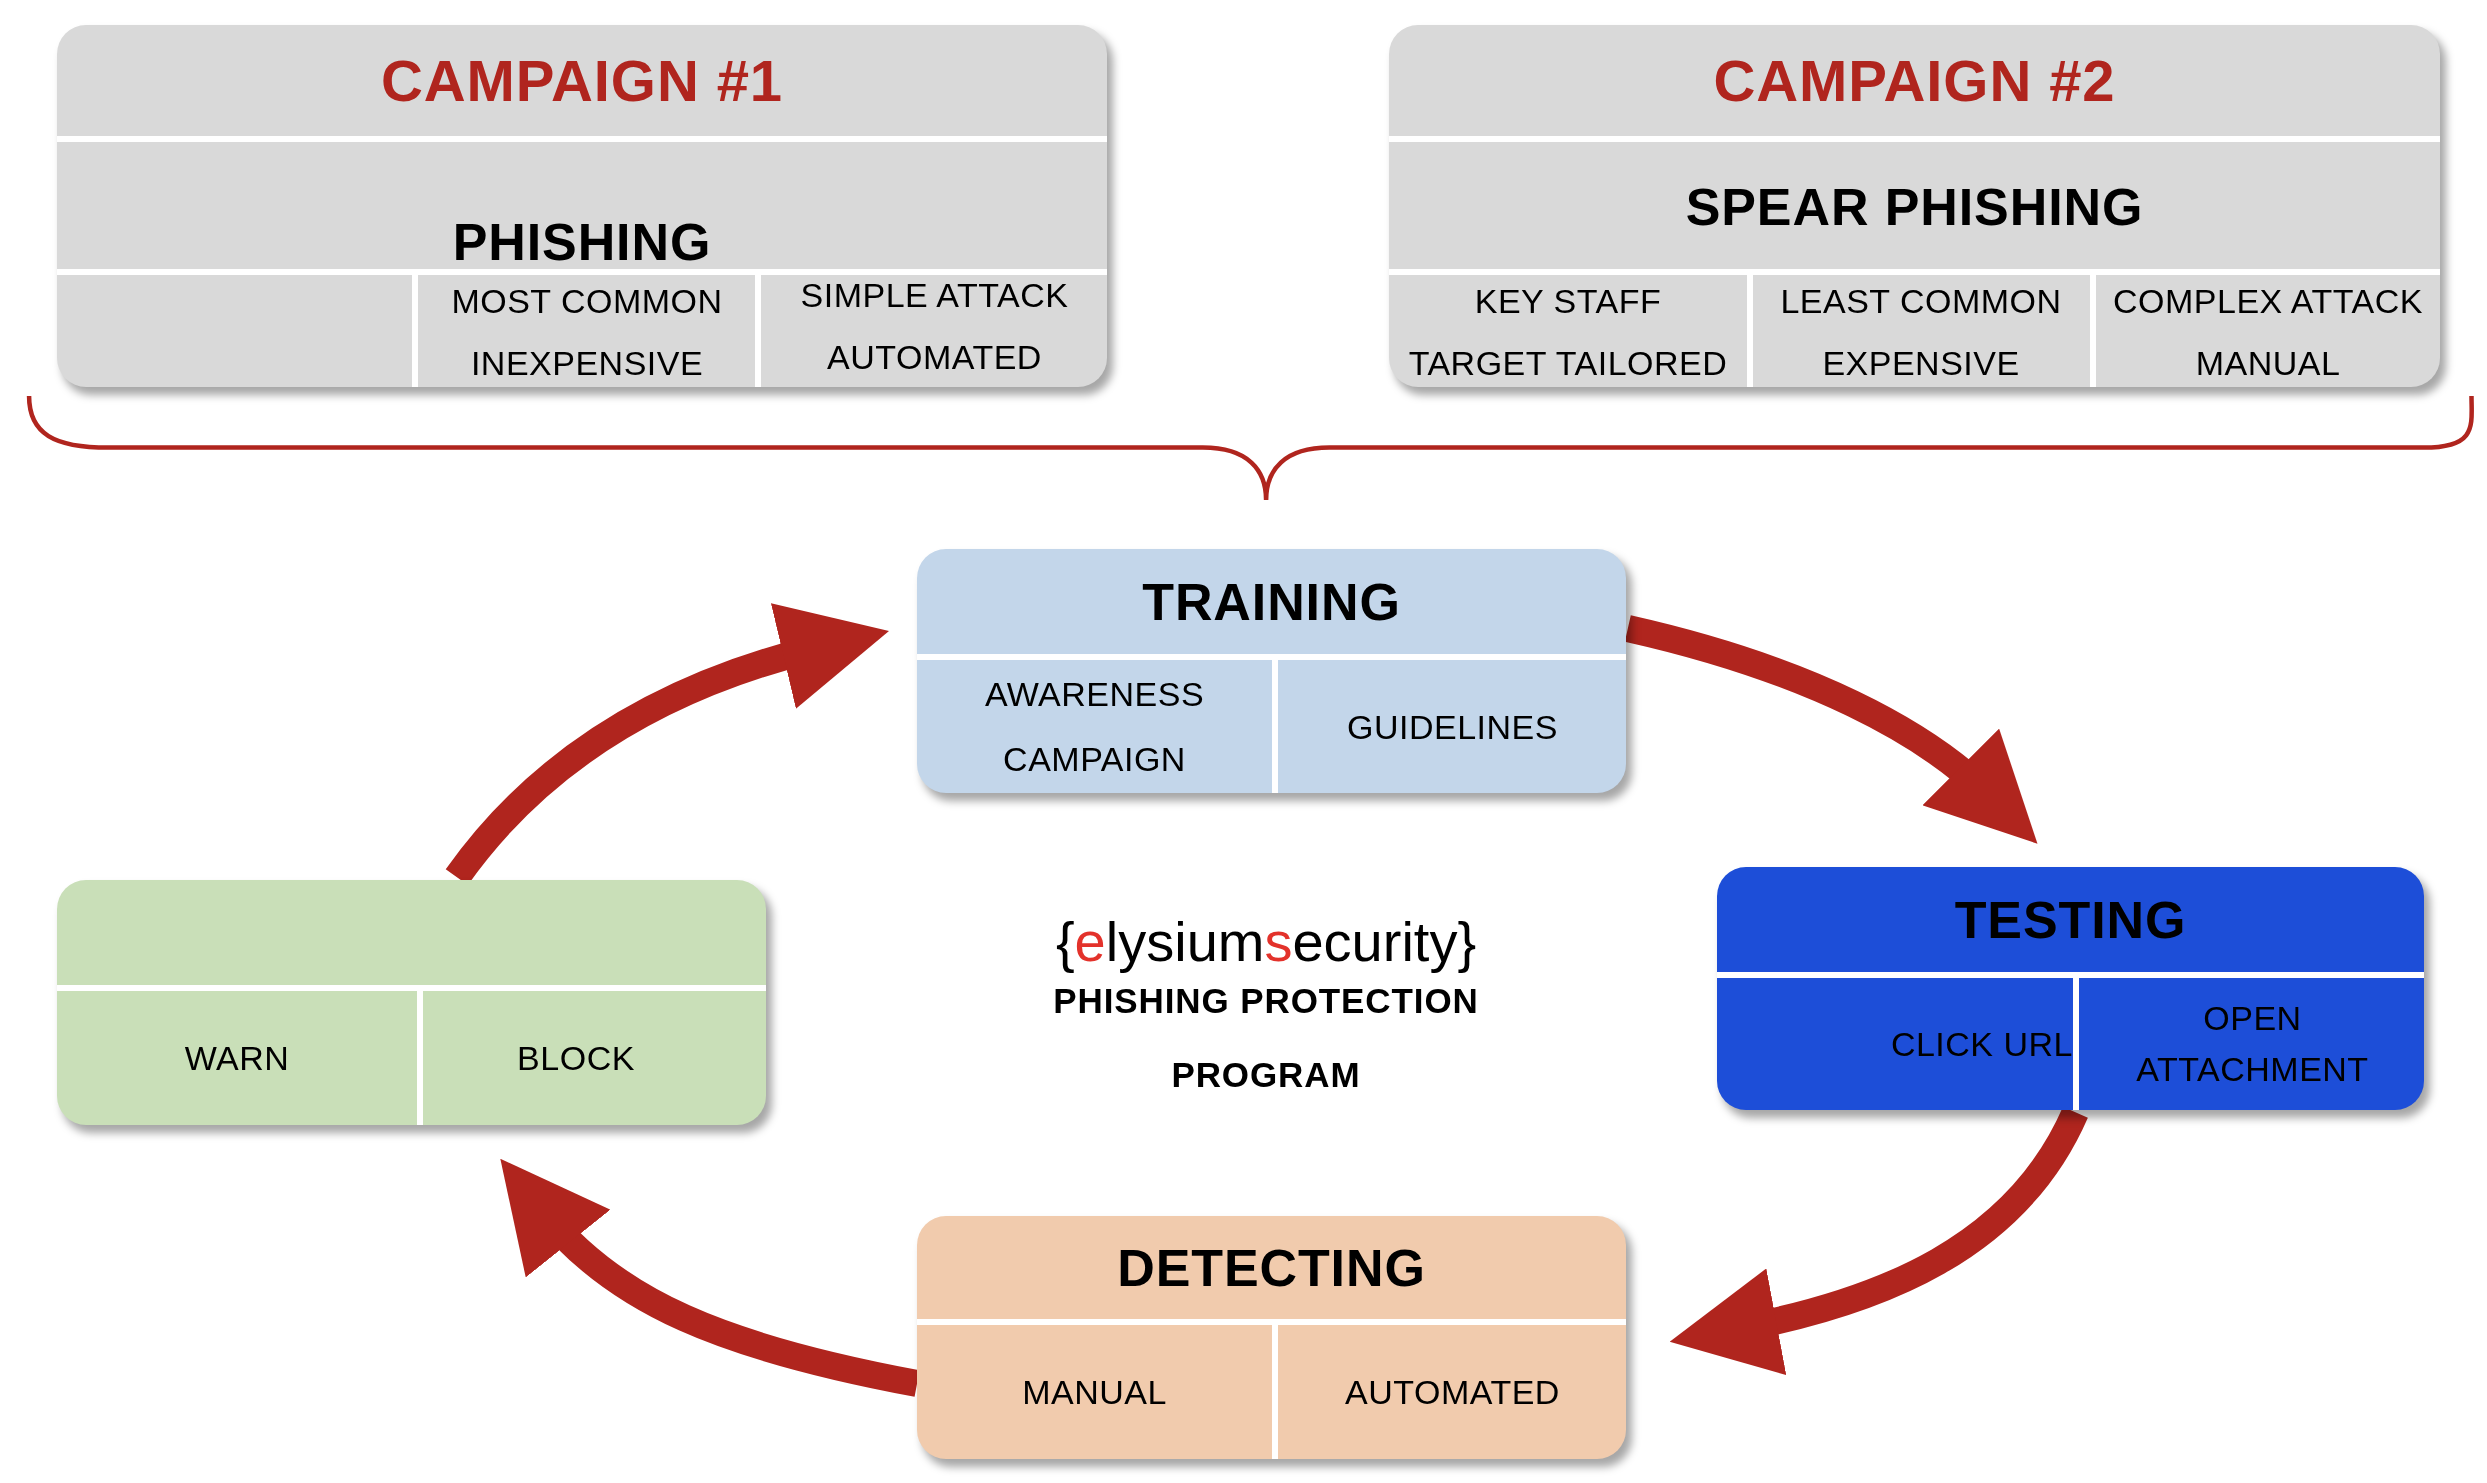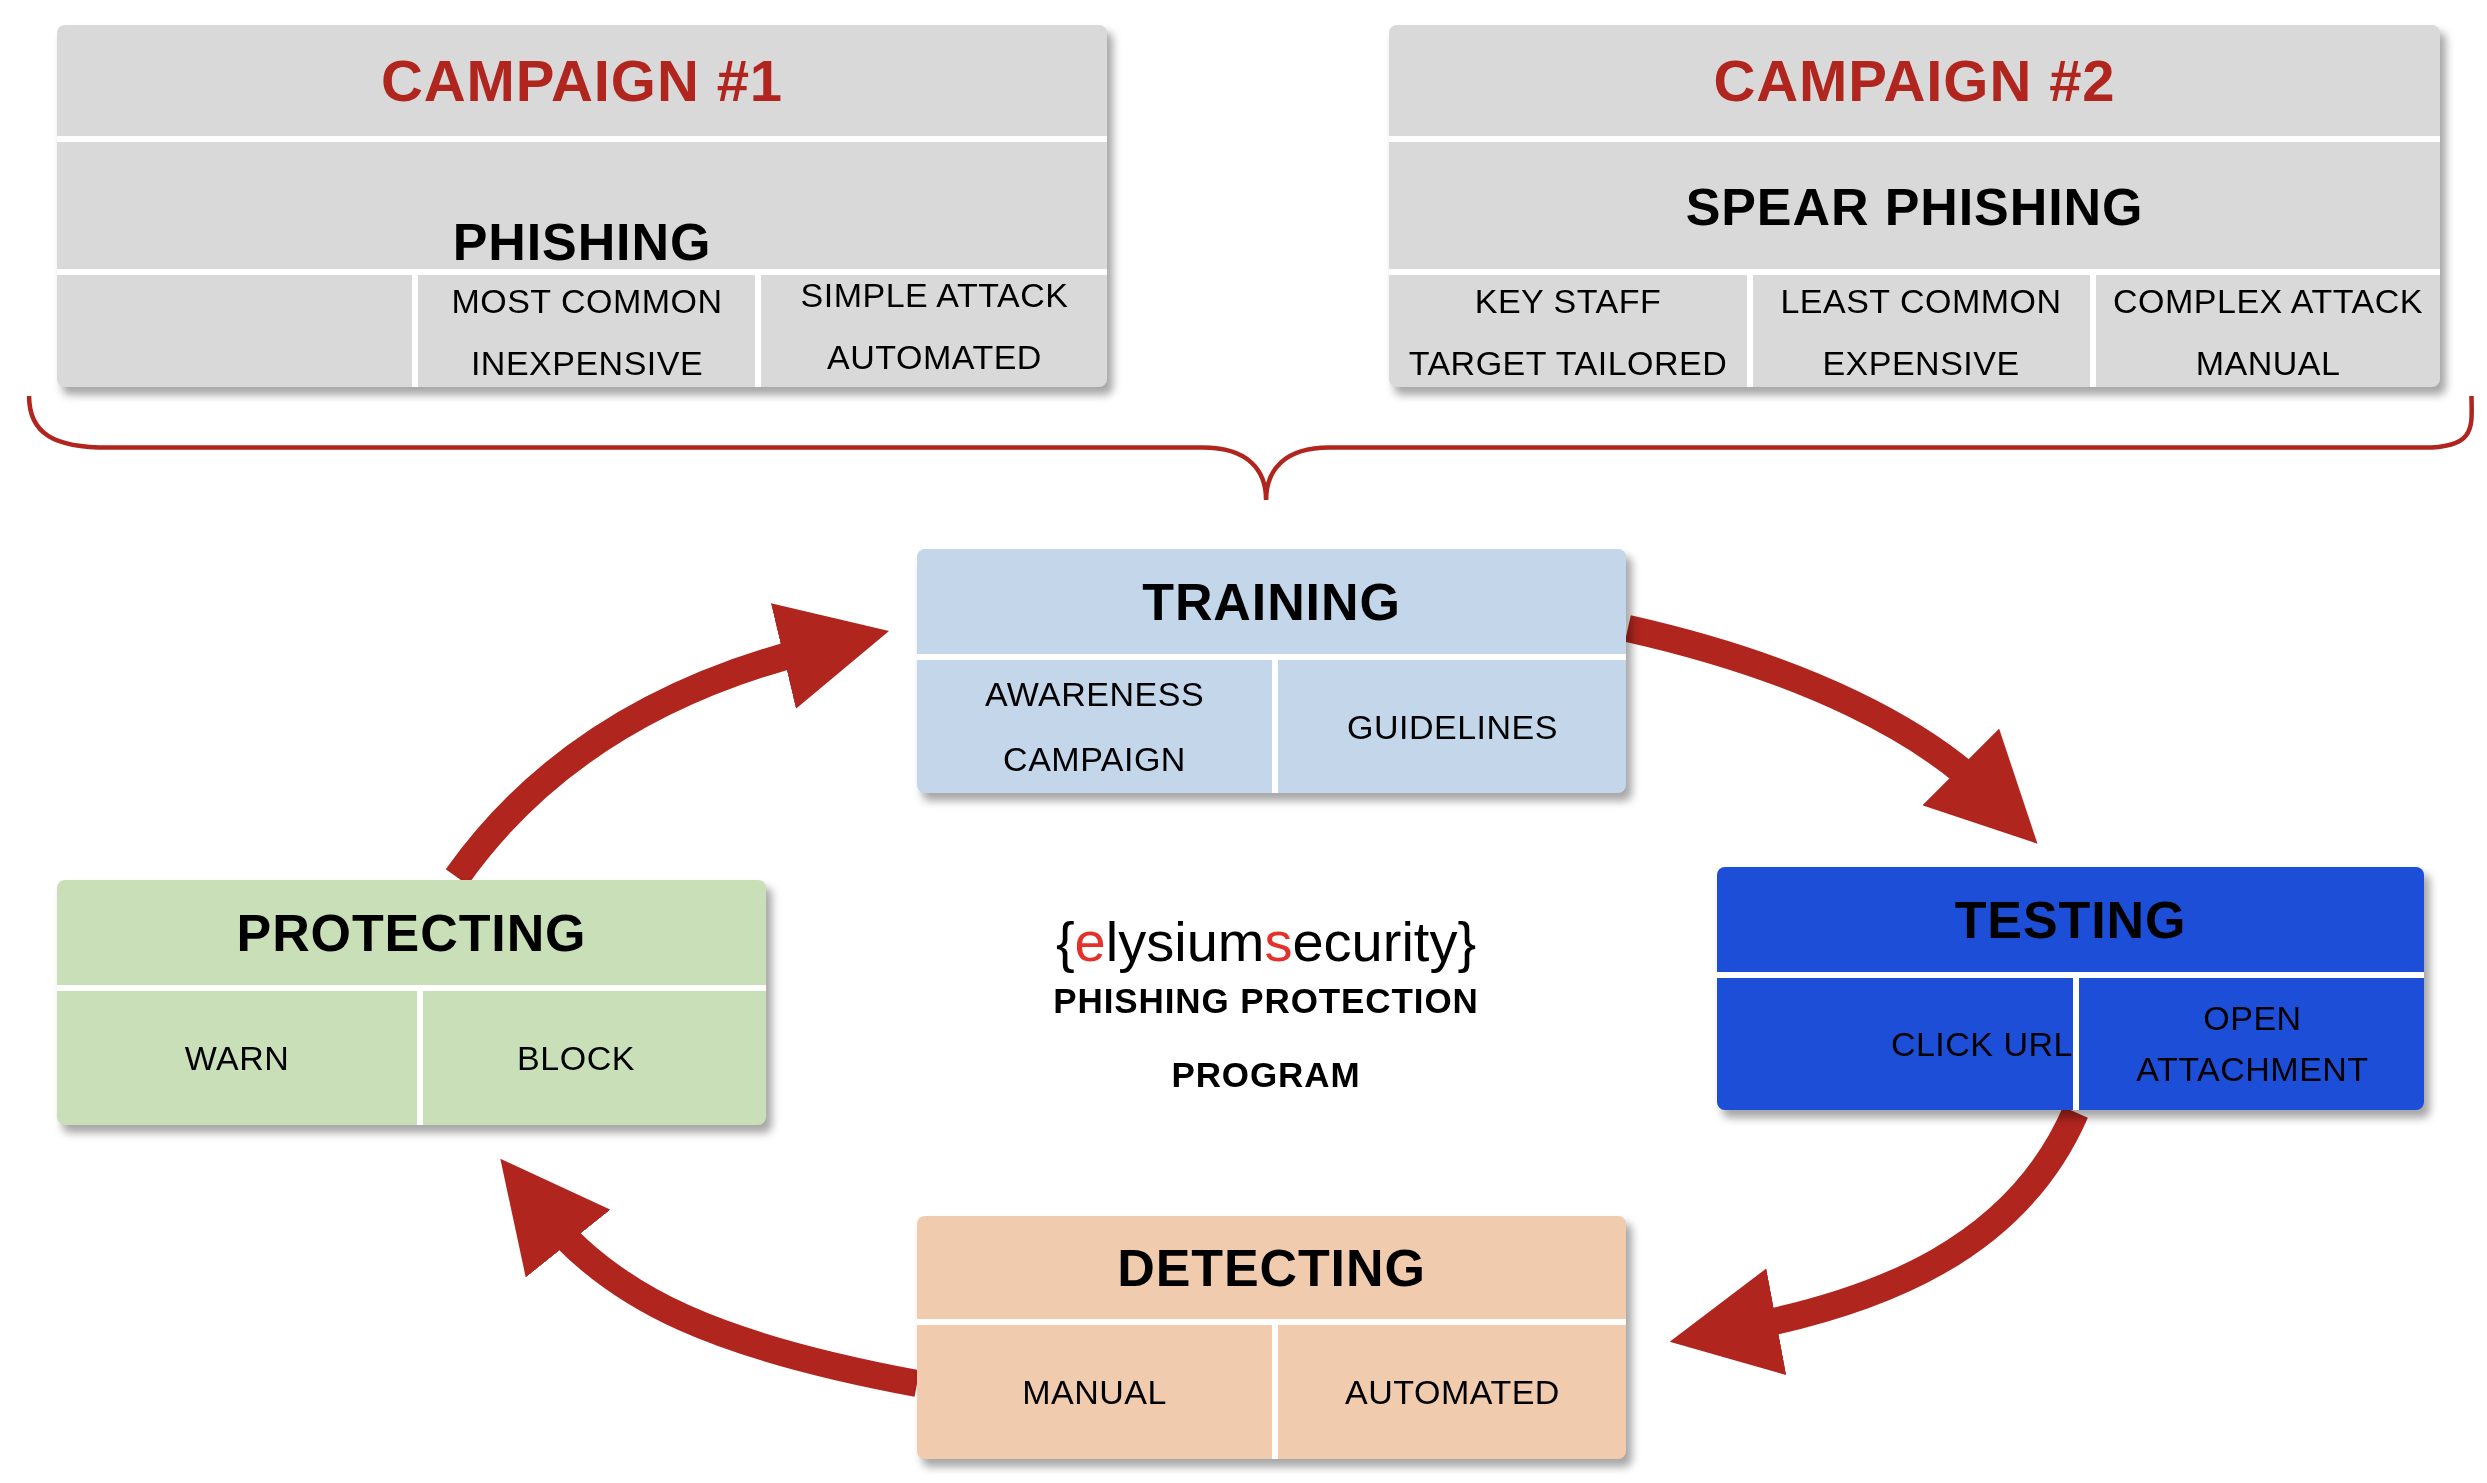--- a/index.html
+++ b/index.html
@@ -1,17 +1,17 @@
 <!DOCTYPE html>
 <html style="font-size:14.5px"><head>
 <meta charset="utf-8">
 <style>
   html,body{margin:0;padding:0;background:#ffffff;}
   body{width:2487px;height:1483px;position:relative;overflow:hidden;font-family:"Liberation Sans",sans-serif;color:#000;}
-  .box{position:absolute;border-radius:8px;overflow:hidden;box-shadow:5.4px 7.2px 9px rgba(0,0,0,0.35);}
+  .box{position:absolute;border-radius:29px;overflow:hidden;box-shadow:5.4px 7.2px 9px rgba(0,0,0,0.35);}
   .grey{background:#d9d9d9;}
   .blue{background:#c3d6ea;}
   .yellow{background:#1d4ed8;}
   .orange{background:#f1cbad;}
   .green{background:#c9dfb8;}
   .row{position:absolute;left:0;right:0;display:flex;align-items:center;justify-content:center;text-align:center;}
   .hline{position:absolute;left:0;right:0;height:6.3px;background:#fff;}
   .vline{position:absolute;width:6.3px;background:#fff;}
   .cell{position:absolute;display:flex;flex-direction:column;align-items:center;justify-content:center;text-align:center;font-size:34px;letter-spacing:0.5px;line-height:62px;}
   .camp-title{color:#b0251e;font-weight:bold;font-size:58px;letter-spacing:0.9px;}
@@ -114,21 +114,20 @@
   <div class="vline" style="left:355px;top:103px;height:140px;"></div>
   <div class="cell" style="left:0;top:109px;width:355px;height:134px;">
     <span>MANUAL</span>
   </div>
   <div class="cell" style="left:362px;top:109px;width:347px;height:134px;">
     <span>AUTOMATED</span>
   </div>
 </div>
 
 <div class="box green" style="left:57px;top:880px;width:709px;height:245px;">
-  <div class="row stage-title" style="top:0;height:105px;">PROTECTING</div>
   <div class="hline" style="top:105px;"></div>
   <div class="vline" style="left:360px;top:105px;height:140px;"></div>
   <div class="cell" style="left:0;top:111px;width:360px;height:134px;">
     <span>WARN</span>
   </div>
   <div class="cell" style="left:366px;top:111px;width:306px;height:134px;">
     <span>BLOCK</span>
   </div>
 </div>
 

